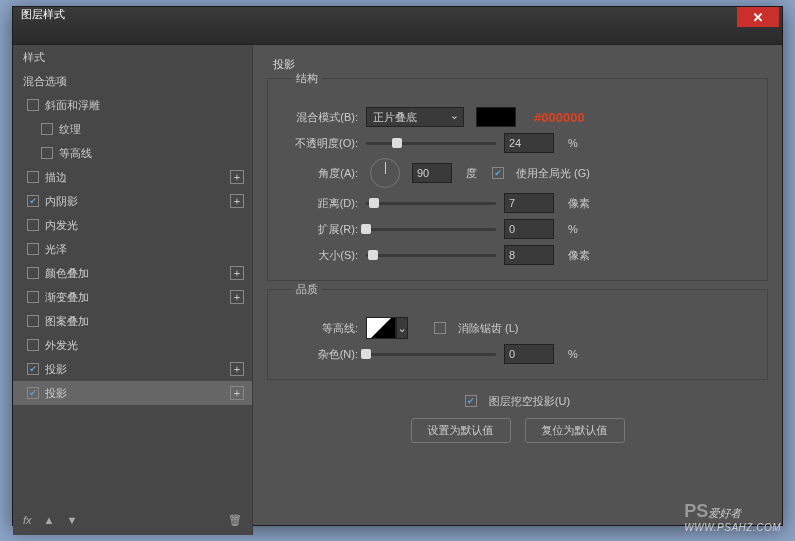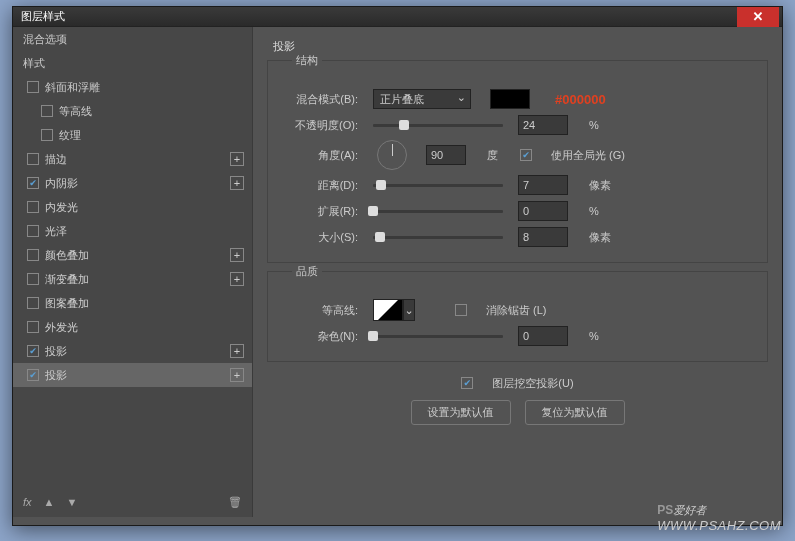--- a/index.html
+++ b/index.html
@@ -1,39 +1,39 @@
 <!DOCTYPE html>
 <html><head>
 <meta charset="utf-8">
 <style>
 *{margin:0;padding:0;box-sizing:border-box;font-family:"Microsoft YaHei",sans-serif;font-size:11px;color:#ccc;user-select:none}
 body{background:#8ca4c8;width:795px;height:541px;position:relative}
 .window{position:absolute;left:12px;top:6px;width:771px;height:520px;background:#535353;border:1px solid #1a1a1a;box-shadow:0 4px 20px rgba(0,0,0,0.5)}
-.titlebar{height:20px;background:linear-gradient(#3a3a3a,#2a2a2a);display:flex;align-items:center;border-bottom:1px solid #222}
+.titlebar{height:38px;background:linear-gradient(#3a3a3a,#2a2a2a);display:flex;align-items:flex-start;border-bottom:1px solid #222}
 .titlebar-title{padding-left:8px;flex:1;color:#fff}
 .close-btn{width:42px;height:20px;background:#c9302c;color:#fff;display:flex;align-items:center;justify-content:center;margin-right:3px;font-size:13px;font-weight:bold;cursor:pointer}
 .body{display:flex;height:calc(100% - 28px)}
 .sidebar{width:240px;background:#474747;border-right:1px solid #3a3a3a;display:flex;flex-direction:column}
 .side-h{padding:6px 10px 4px;color:#ccc}
 .side-list{flex:1}
 .srow{display:flex;align-items:center;height:24px;padding:0 8px 0 14px;cursor:pointer}
 .srow.top{padding-left:10px}
 .srow.sub{padding-left:28px}
 .srow.sel{background:#666}
 .cb{width:12px;height:12px;border:1px solid #888;margin-right:6px;display:flex;align-items:center;justify-content:center;font-size:9px;color:#5a9fd4}
 .cb.checked::after{content:"✔";color:#5a9fd4}
 .srow .label{flex:1}
 .plus{width:14px;height:14px;border:1px solid #888;display:flex;align-items:center;justify-content:center;font-size:11px;color:#ccc;cursor:pointer}
 .side-footer{height:30px;display:flex;align-items:center;padding:0 10px;gap:12px}
 .side-footer span{cursor:pointer;color:#aaa}
 .main{flex:1;padding:10px 14px;position:relative}
 .group-title{color:#ddd;margin:2px 0 6px 6px}
 .fieldset{border:1px solid #444;margin-bottom:8px;padding:10px 10px 12px}
 .legend{position:relative;top:-18px;background:#535353;padding:0 4px;display:inline-block;margin-left:14px}
-.frow{display:flex;align-items:center;height:26px;gap:15px}
+.frow{display:flex;align-items:center;height:26px;gap:8px}
 .flabel{width:80px;text-align:right}
 .select{width:98px;height:20px;background:#3a3a3a;border:1px solid #222;display:flex;align-items:center;padding:0 16px 0 6px;position:relative;cursor:pointer}
 .select::after{content:"⌄";position:absolute;right:4px;top:1px}
 .swatch{width:40px;height:20px;background:#000;border:1px solid #222;margin-left:4px;cursor:pointer}
 .hex{color:#e04020;font-weight:bold;font-size:13px;margin-left:10px}
 .slider{height:14px;display:flex;align-items:center;position:relative}
 .track{background:#3a3a3a;height:3px;border-radius:1px;position:relative}
 .thumb{position:absolute;top:-4px;width:10px;height:10px;background:#ddd;border-radius:2px;transform:translateX(-50%);cursor:pointer}
 .num{width:50px;height:20px;background:#3a3a3a;border:1px solid #222;display:flex;align-items:center;justify-content:flex-start;padding:0 4px}
 .unit{margin-left:6px;width:30px}
@@ -46,47 +46,47 @@
 .contour-dd{width:12px;height:22px;background:#3a3a3a;border:1px solid #222;display:flex;align-items:center;justify-content:center;cursor:pointer}
 .btns-row{display:flex;gap:14px;justify-content:center;margin-top:4px}
 .btn-small{padding:4px 16px;background:#535353;border:1px solid #777;border-radius:3px;cursor:pointer}
 .rightcol{width:145px;padding:16px 12px 0;display:flex;flex-direction:column;align-items:center;gap:8px}
 .rbtn{width:125px;height:24px;border:1px solid #2a5a9a;border-radius:12px;display:flex;align-items:center;justify-content:center;cursor:pointer;background:#535353}
 .rbtn.primary{border-color:#3a7ad4}
 .preview-cb{display:flex;align-items:center;margin-top:4px}
 .preview-box{width:110px;height:110px;background:#3c3c3c;margin-top:6px;display:flex;align-items:center;justify-content:center;box-shadow:inset 0 0 0 1px #2a2a2a}
 .preview-inner{width:62px;height:62px;background:#6a6a6a;box-shadow:2px 2px 5px rgba(0,0,0,0.5)}
 .watermark{position:absolute;right:14px;bottom:8px;color:#888;font-size:14px;font-style:italic}
-.wm-ps{font-weight:bold;color:#999;font-size:12px;font-style:normal}
+.wm-ps{font-weight:bold;color:#999;font-size:18px;font-style:normal}
 </style>
 </head>
 <body>
 
 <div class="window">
   <div class="titlebar">
     <div class="titlebar-title">图层样式</div>
     <div class="close-btn">✕</div>
   </div>
   <div class="body">
 
     <div class="sidebar">
+      <div class="side-h srow top">样式</div>
       <div class="side-h srow top">混合选项</div>
-      <div class="side-h srow top">样式</div>
       <div class="side-list" id="side-list">
           <div class="srow">
             <div class="cb"></div>
             <div class="label">斜面和浮雕</div>
           </div>
           <div class="srow sub">
             <div class="cb"></div>
+            <div class="label">纹理</div>
+          </div>
+          <div class="srow sub">
+            <div class="cb"></div>
             <div class="label">等高线</div>
-          </div>
-          <div class="srow sub">
-            <div class="cb"></div>
-            <div class="label">纹理</div>
           </div>
           <div class="srow">
             <div class="cb"></div>
             <div class="label">描边</div>
             <div class="plus">+</div>
           </div>
           <div class="srow">
             <div class="cb checked"></div>
             <div class="label">内阴影</div>
             <div class="plus">+</div>
@@ -253,14 +253,14 @@
         <div class="btn-small">复位为默认值</div>
       </div>
     </div>
 
 
   </div>
 </div>
 
 <div class="watermark">
   <span class="wm-ps">PS</span><span>爱好者</span>
-  <div style="font-size:13px;letter-spacing:0.5px">WWW.PSAHZ.COM</div>
+  <div style="font-size:10px;letter-spacing:0.5px">WWW.PSAHZ.COM</div>
 </div>
 
 </body></html>

